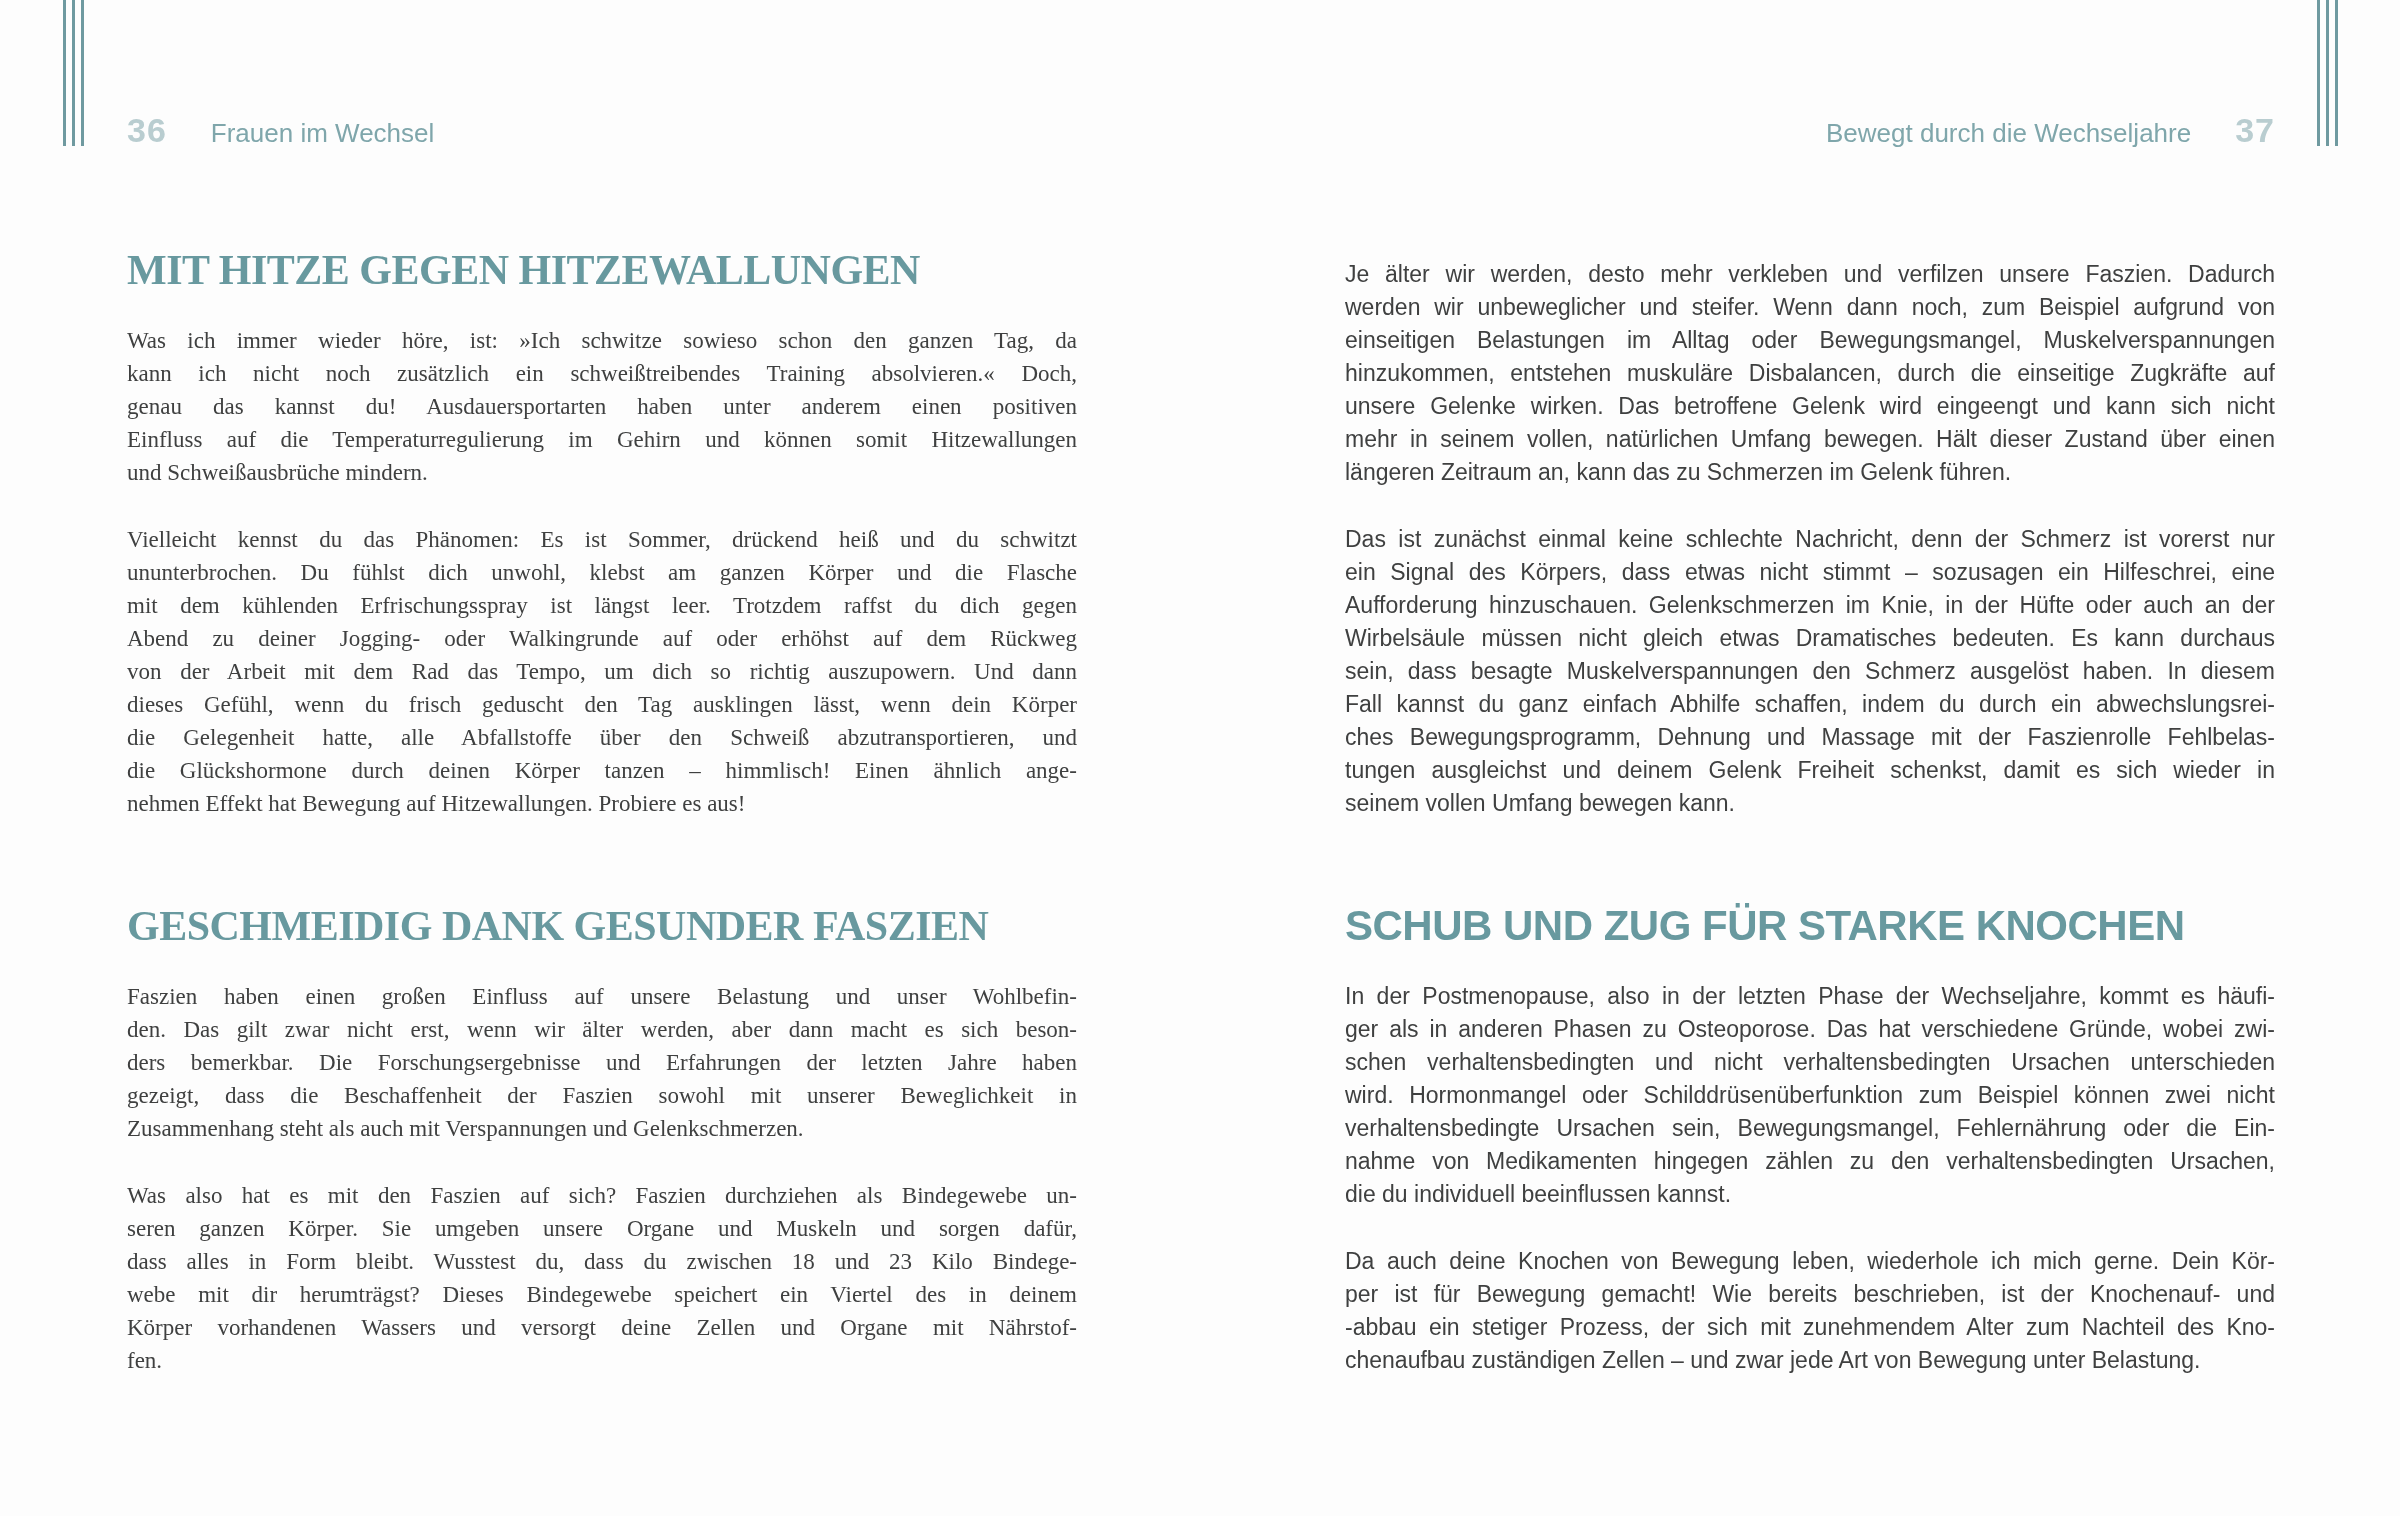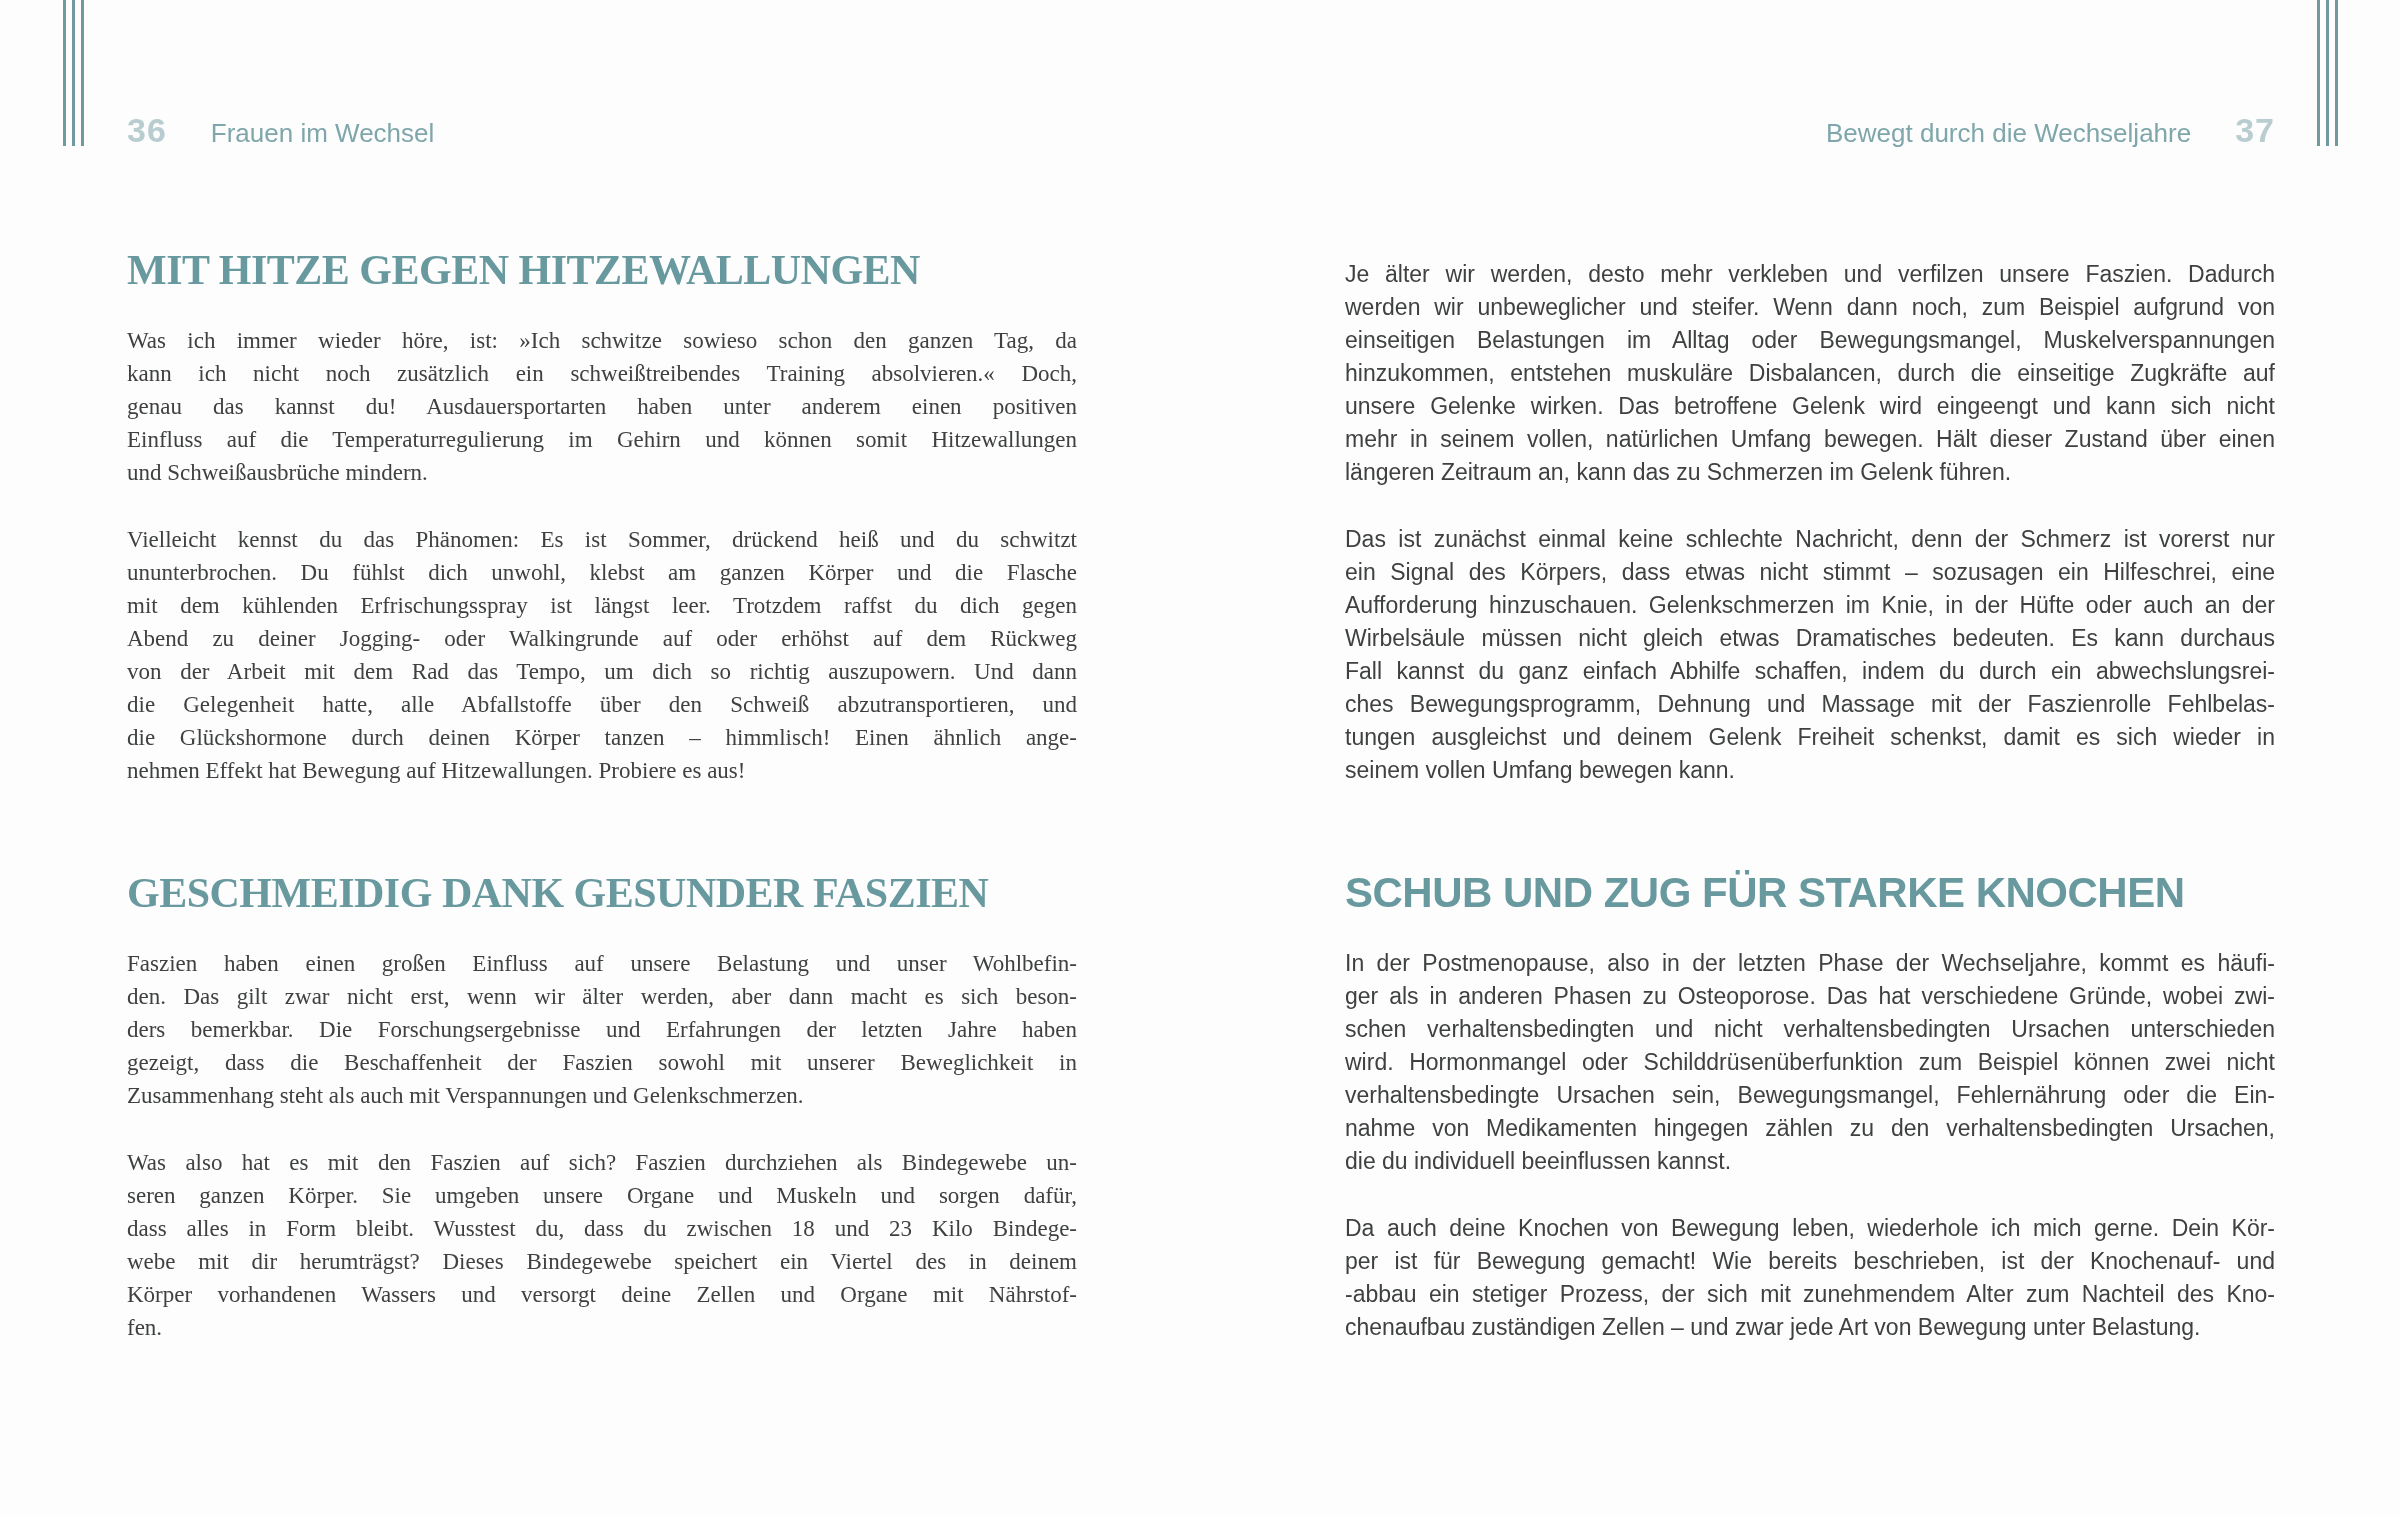--- a/index.html
+++ b/index.html
@@ -77,20 +77,21 @@
           <div class="line">genau das kannst du! Ausdauersportarten haben unter anderem einen positiven</div>
           <div class="line">Einfluss auf die Temperaturregulierung im Gehirn und können somit Hitzewallungen</div>
           <div class="line last">und Schweißausbrüche mindern.</div>
         </div>
         <div class="paragraph">
           <div class="line">Vielleicht kennst du das Phänomen: Es ist Sommer, drückend heiß und du schwitzt</div>
           <div class="line">ununterbrochen. Du fühlst dich unwohl, klebst am ganzen Körper und die Flasche</div>
           <div class="line">mit dem kühlenden Erfrischungsspray ist längst leer. Trotzdem raffst du dich gegen</div>
           <div class="line">Abend zu deiner Jogging- oder Walkingrunde auf oder erhöhst auf dem Rückweg</div>
           <div class="line">von der Arbeit mit dem Rad das Tempo, um dich so richtig auszupowern. Und dann</div>
+          <div class="line">dieses Gefühl, wenn du frisch geduscht den Tag ausklingen lässt, wenn dein Körper</div>
           <div class="line">die Gelegenheit hatte, alle Abfallstoffe über den Schweiß abzutransportieren, und</div>
           <div class="line">die Glückshormone durch deinen Körper tanzen – himmlisch! Einen ähnlich ange-</div>
           <div class="line last">nehmen Effekt hat Bewegung auf Hitzewallungen. Probiere es aus!</div>
         </div>
         <h2 class="section-heading">GESCHMEIDIG DANK GESUNDER FASZIEN</h2>
         <div class="paragraph">
           <div class="line">Faszien haben einen großen Einfluss auf unsere Belastung und unser Wohlbefin-</div>
           <div class="line">den. Das gilt zwar nicht erst, wenn wir älter werden, aber dann macht es sich beson-</div>
           <div class="line">ders bemerkbar. Die Forschungsergebnisse und Erfahrungen der letzten Jahre haben</div>
           <div class="line">gezeigt, dass die Beschaffenheit der Faszien sowohl mit unserer Beweglichkeit in</div>
@@ -125,20 +126,21 @@
           <div class="line">hinzukommen, entstehen muskuläre Disbalancen, durch die einseitige Zugkräfte auf</div>
           <div class="line">unsere Gelenke wirken. Das betroffene Gelenk wird eingeengt und kann sich nicht</div>
           <div class="line">mehr in seinem vollen, natürlichen Umfang bewegen. Hält dieser Zustand über einen</div>
           <div class="line last">längeren Zeitraum an, kann das zu Schmerzen im Gelenk führen.</div>
         </div>
         <div class="paragraph">
           <div class="line">Das ist zunächst einmal keine schlechte Nachricht, denn der Schmerz ist vorerst nur</div>
           <div class="line">ein Signal des Körpers, dass etwas nicht stimmt – sozusagen ein Hilfeschrei, eine</div>
           <div class="line">Aufforderung hinzuschauen. Gelenkschmerzen im Knie, in der Hüfte oder auch an der</div>
           <div class="line">Wirbelsäule müssen nicht gleich etwas Dramatisches bedeuten. Es kann durchaus</div>
+          <div class="line">sein, dass besagte Muskelverspannungen den Schmerz ausgelöst haben. In diesem</div>
           <div class="line">Fall kannst du ganz einfach Abhilfe schaffen, indem du durch ein abwechslungsrei-</div>
           <div class="line">ches Bewegungsprogramm, Dehnung und Massage mit der Faszienrolle Fehlbelas-</div>
           <div class="line">tungen ausgleichst und deinem Gelenk Freiheit schenkst, damit es sich wieder in</div>
           <div class="line last">seinem vollen Umfang bewegen kann.</div>
         </div>
         <h2 class="section-heading">SCHUB UND ZUG FÜR STARKE KNOCHEN</h2>
         <div class="paragraph">
           <div class="line">In der Postmenopause, also in der letzten Phase der Wechseljahre, kommt es häufi-</div>
           <div class="line">ger als in anderen Phasen zu Osteoporose. Das hat verschiedene Gründe, wobei zwi-</div>
           <div class="line">schen verhaltensbedingten und nicht verhaltensbedingten Ursachen unterschieden</div>

